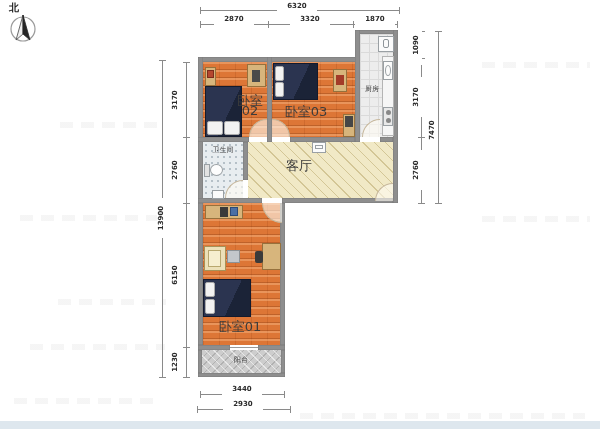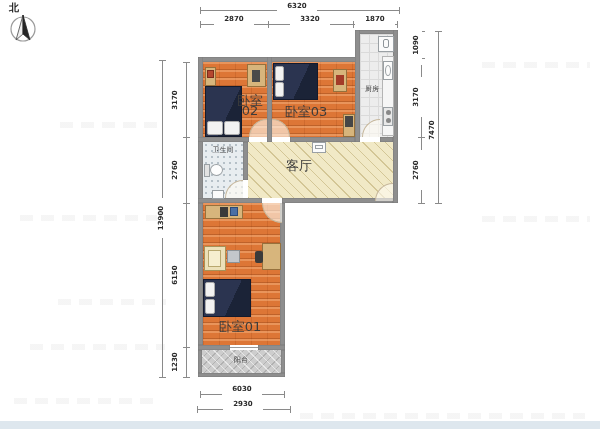--- a/index.html
+++ b/index.html
@@ -107,21 +107,21 @@
   <div class="dim v" style="left:397px;top:165px;width:40px;">2760</div>
 
   <div class="dl-v" style="left:438px;top:31px;height:172px;"></div>
   <div class="tick-h" style="left:435px;top:31px;"></div>
   <div class="tick-h" style="left:435px;top:203px;"></div>
   <div class="dim v" style="left:413px;top:125px;width:40px;">7470</div>
 
   <div class="dl-h" style="left:200px;top:394px;width:84px;"></div>
   <div class="tick-v" style="left:200px;top:391px;"></div>
   <div class="tick-v" style="left:284px;top:391px;"></div>
-  <div class="dim" style="left:222px;top:385px;width:40px;">6030</div>
+  <div class="dim" style="left:222px;top:385px;width:40px;">3440</div>
 
   <div class="dl-h" style="left:197px;top:409px;width:93px;"></div>
   <div class="tick-v" style="left:197px;top:406px;"></div>
   <div class="tick-v" style="left:290px;top:406px;"></div>
   <div class="dim" style="left:223px;top:400px;width:40px;">2930</div>
 
   <div class="floor wood" style="left:203px;top:62px;width:64px;height:75px;"></div>
   <div class="floor wood" style="left:272px;top:62px;width:83px;height:75px;"></div>
   <div class="floor kitchenf" style="left:360px;top:34px;width:33px;height:103px;"></div>
   <div class="floor bathf" style="left:203px;top:142px;width:40px;height:56px;"></div>

